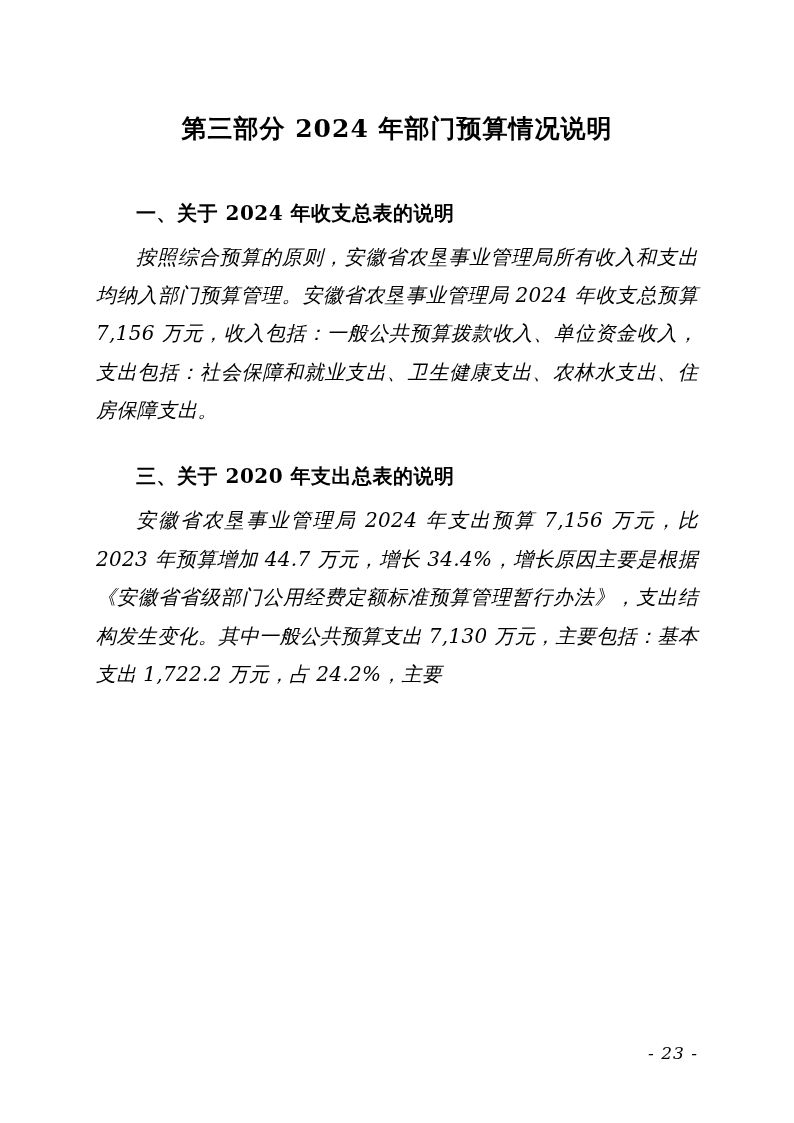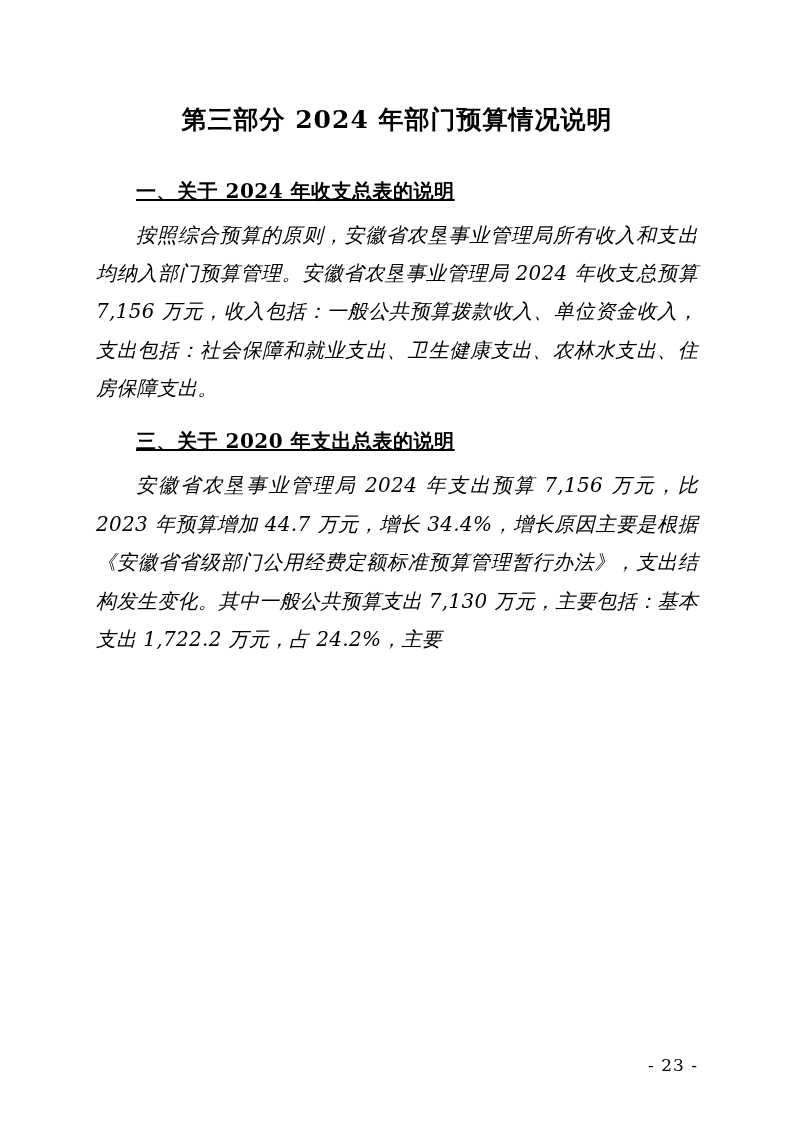--- a/index.html
+++ b/index.html
@@ -21,49 +21,49 @@
     width: 794px;
     height: 1123px;
     box-sizing: border-box;
     padding: 88px 96px 60px 96px;
   }
   .doc-title {
     text-align: center;
     font-size: 25px;
     font-weight: bold;
     letter-spacing: 1px;
-    margin: 13px 0 0 0;
+    margin: 22px 0 0 0;
     line-height: 1.5;
   }
   .section-heading {
     font-size: 20px;
     font-weight: bold;
     text-indent: 2em;
-    margin: 15px 0 0 0;
+    margin: 28px 0 0 0;
     line-height: 1.9;
     letter-spacing: 0.5px;
-    text-decoration: underline;
   }
   .body-para {
     font-size: 20px;
     text-indent: 2em;
     margin: 6px 0 0 0;
     line-height: 1.92;
     text-align: justify;
     text-justify: inter-ideograph;
     letter-spacing: 0.3px;
     font-style: italic;
   }
   .spacer-top { height: 18px; }
   .page-number {
     position: absolute;
     right: 96px;
-    bottom: 48px;
+    bottom: 60px;
     font-size: 17px;
     letter-spacing: 1px;
+    font-style: italic;
   }
 </style>
 </head>
 <body>
 
 <div class="page">
 
   <h1 class="doc-title">第三部分 2024 年部门预算情况说明</h1>
 
   <div class="spacer-top"></div>

